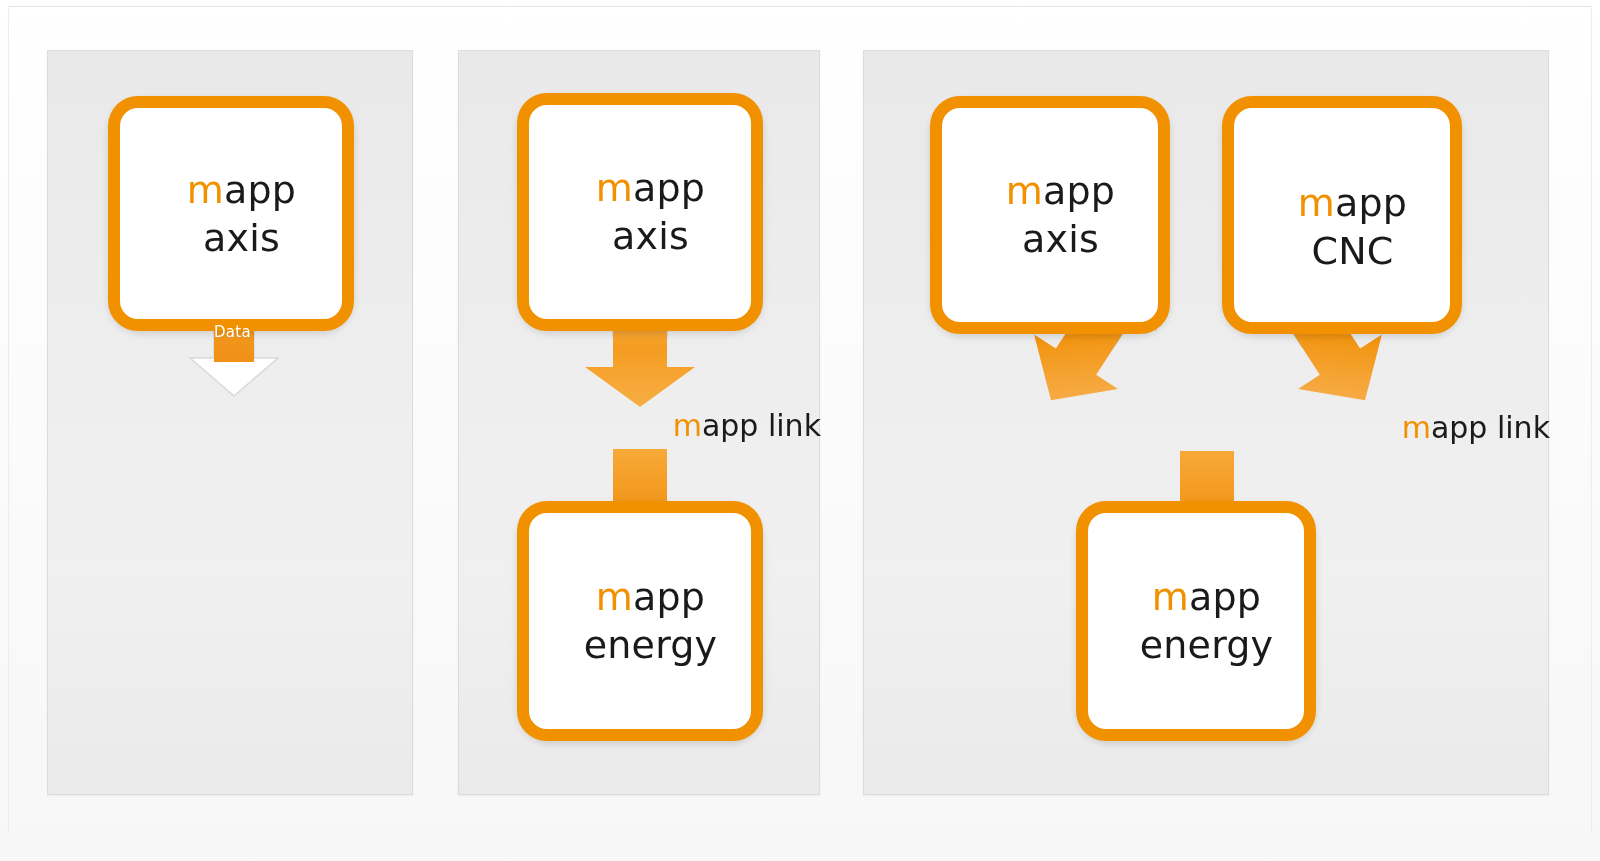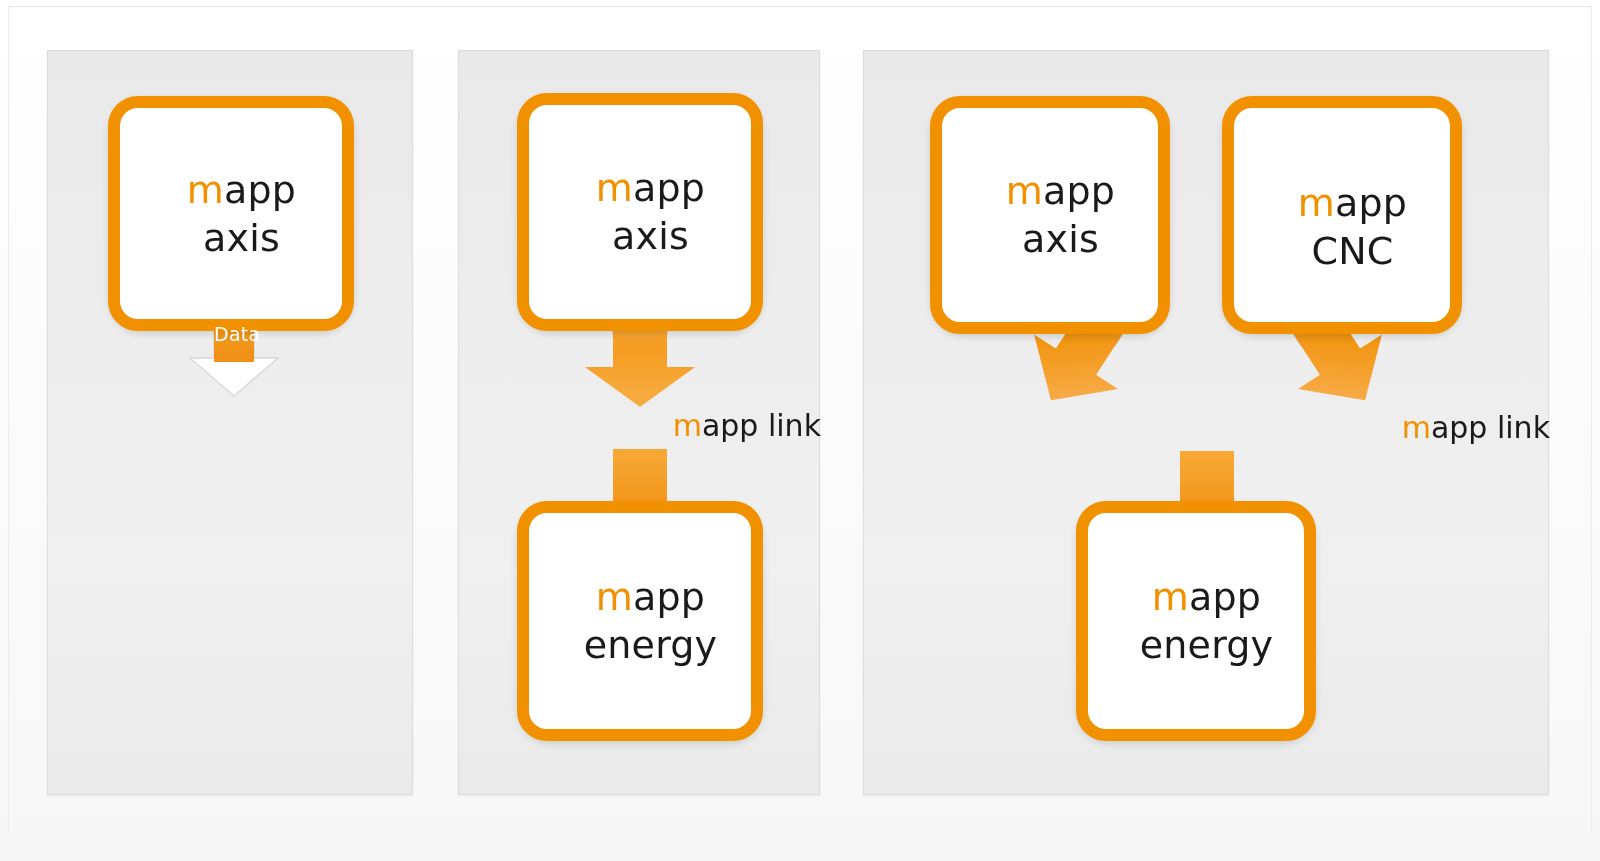--- a/index.html
+++ b/index.html
@@ -92,21 +92,21 @@
     line-height: 34px;
     color: #1a1a1a;
     white-space: nowrap;
     z-index: 6;
     text-align: right;
   }
   .link-label .m { color: #F29100; }
 
   .data-label {
     position: absolute;
-    font-size: 19px;
+    font-size: 15px;
     color: #ffffff;
     z-index: 7;
     white-space: nowrap;
     letter-spacing: 0.3px;
     text-align: right;
   }
 </style>
 </head>
 <body>
 

